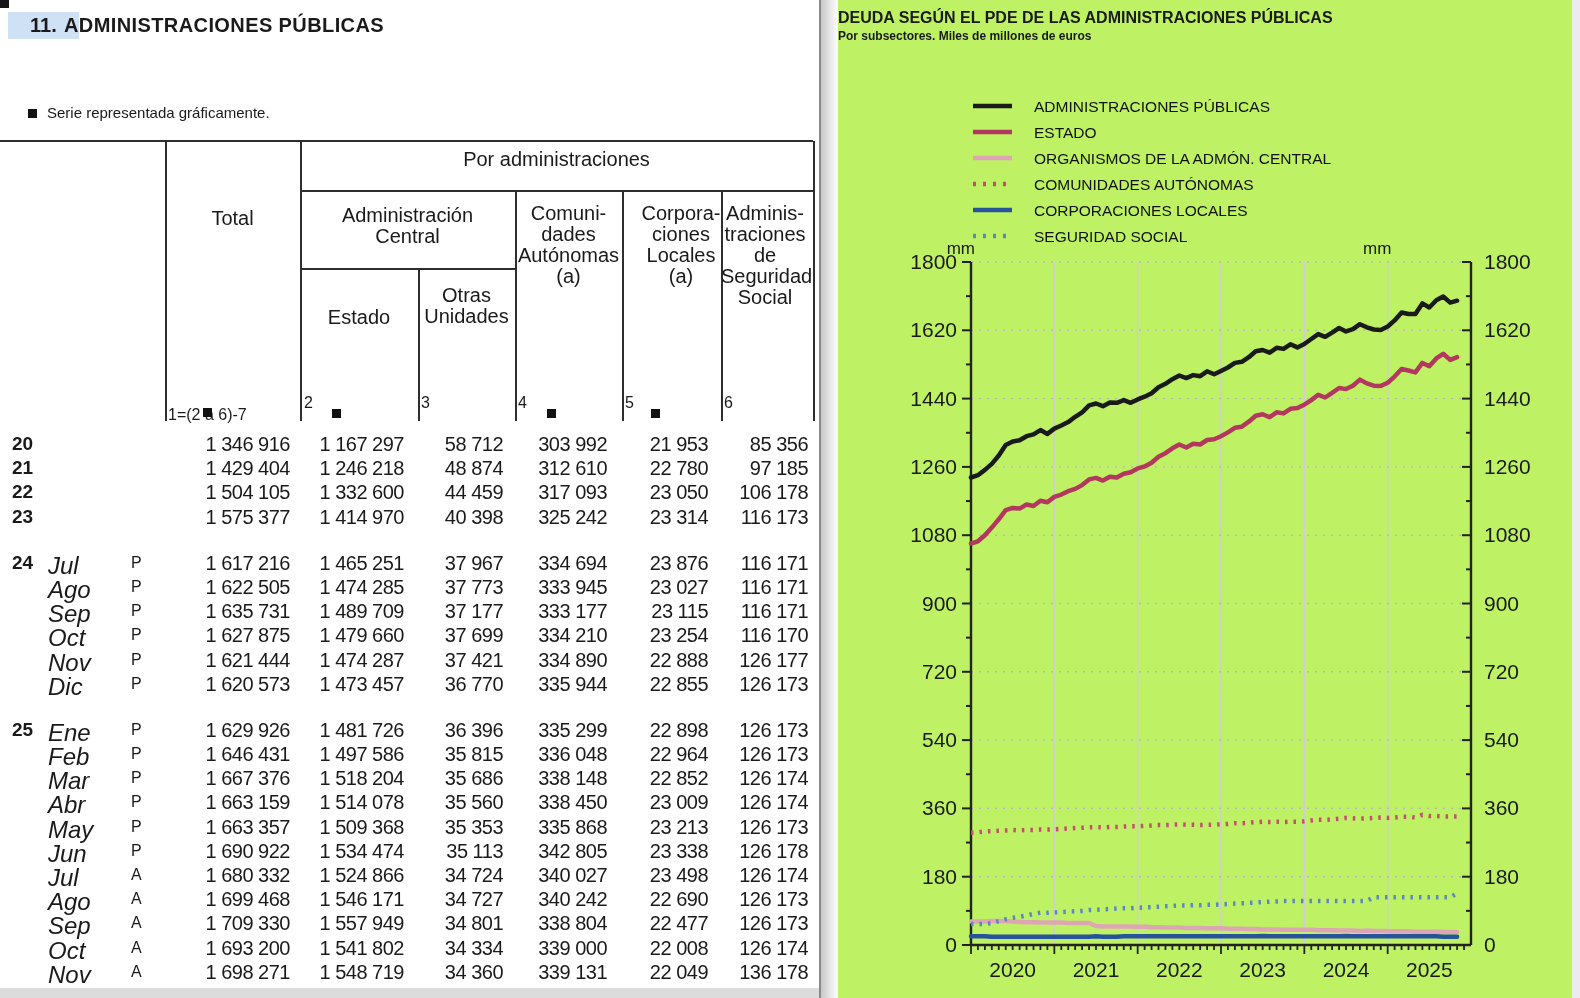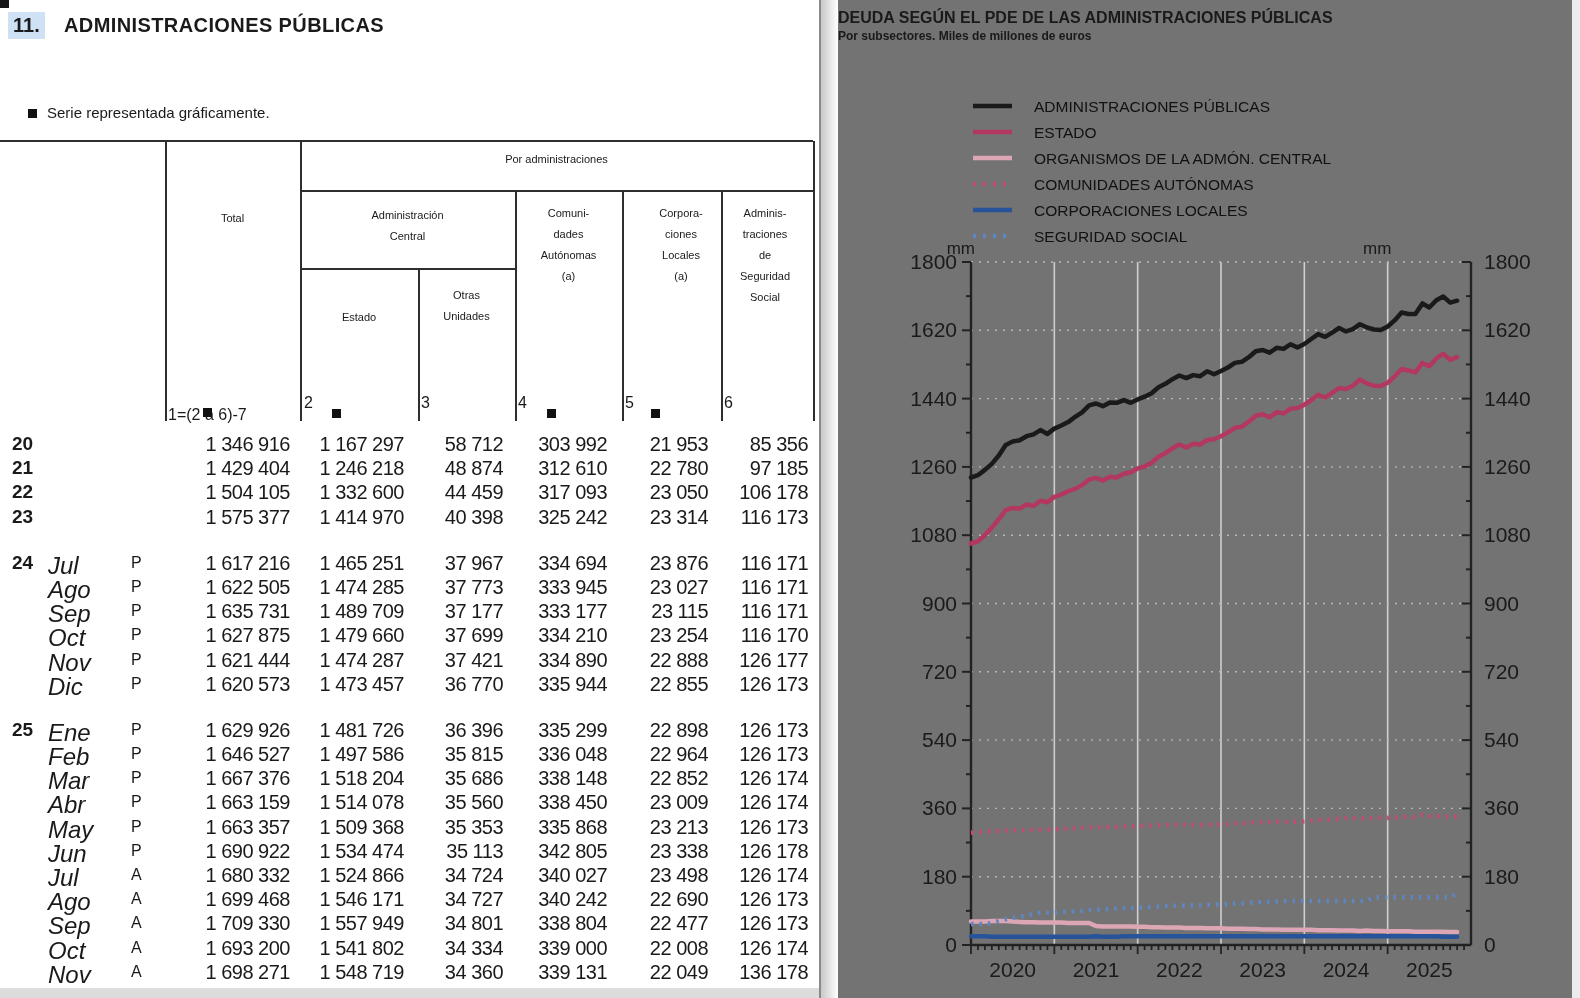--- a/index.html
+++ b/index.html
@@ -1,38 +1,38 @@
 <!DOCTYPE html>
 <html><head>
 <meta charset="utf-8">
 <style>
   html,body{margin:0;padding:0;background:#fff;}
   .screen{position:relative;width:1580px;height:998px;overflow:hidden;
     font-family:"Liberation Sans",sans-serif;color:#1a1a1a;background:#fff;}
   
   .page-left{position:absolute;left:0;top:0;width:819px;height:998px;background:#fff;}
   .corner-mark{position:absolute;left:0;top:0;width:9px;height:8px;background:#161616;}
-  .sec-num{position:absolute;left:8px;top:12px;padding:2px 5px;background:#cfe2f5;
+  .sec-num{position:absolute;left:8px;top:12px;padding:2px 22px;background:#cfe2f5;
     font-size:20px;font-weight:bold;}
   .sec-title{position:absolute;left:64px;top:14px;font-size:20px;font-weight:bold;letter-spacing:.4px;}
   .serie-note{position:absolute;left:28px;top:104px;font-size:15px;}
   .serie-note .sq{display:inline-block;width:9px;height:9px;background:#111;margin-right:10px;}
   .hline,.vline{position:absolute;background:#2e2e2e;}
   .hline{height:1.6px;} .vline{width:1.6px;}
   .h-top{left:0;top:140px;width:813px;}
   .h-poradm{left:300px;top:190px;width:513px;}
   .h-ac{left:300px;top:268px;width:216px;}
   .v-1{left:165px;top:141px;height:280px;}
   .v-2{left:300px;top:141px;height:280px;}
   .v-3{left:418px;top:268px;height:153px;}
   .v-4{left:515px;top:191px;height:230px;}
   .v-5{left:622px;top:191px;height:230px;}
   .v-6{left:721px;top:191px;height:230px;}
   .v-7{left:813px;top:141px;height:280px;}
-  .th{position:absolute;font-size:11px;line-height:21px;text-align:center;white-space:pre-line;}
+  .th{position:absolute;font-size:20px;line-height:21px;text-align:center;white-space:pre-line;}
   .th-poradm{left:300px;top:149px;width:513px;}
   .th-total{left:165px;top:208px;width:135px;}
   .th-ac{left:300px;top:205px;width:215px;}
   .th-estado{left:300px;top:307px;width:118px;}
   .th-otras{left:418px;top:285px;width:97px;}
   .th-ccaa{left:515px;top:203px;width:107px;}
   .th-ccll{left:622px;top:203px;width:118px;}
   .th-seg{left:721px;top:203px;width:88px;}
   .cid{position:absolute;top:394px;font-size:16px;}
   .cid1{left:168px;margin-top:12px;} .cid2{left:304px;} .cid3{left:421px;}
@@ -51,21 +51,21 @@
   .rv{font-size:20px;letter-spacing:-0.5px;text-align:right;}
   .v0{left:160px;width:130px;} .v1{left:300px;width:104px;}
   .v2{left:423px;width:80px;text-align:right;}  .v3{left:517px;width:90px;}
   .v4{left:628px;width:80px;}  .v5{left:718px;width:90px;}
   .page-bottom-strip{position:absolute;left:0;top:988px;width:819px;height:10px;background:#dcdcdc;}
   
   .gutter-line{position:absolute;left:819px;top:0;width:2px;height:998px;background:#8a8a8a;}
   .gutter-shade{position:absolute;left:821px;top:0;width:17px;height:998px;
     background:linear-gradient(to right,#c9c9c9,#ffffff);}
   
-  .page-right{position:absolute;left:838px;top:0;width:734px;height:998px;background:#737373;text-decoration:underline;}
+  .page-right{position:absolute;left:838px;top:0;width:734px;height:998px;background:#bef264;text-decoration:underline;}
   .chart-title{position:absolute;left:0px;top:8px;font-size:16px;font-weight:bold;line-height:19px;}
   .chart-subtitle{position:absolute;left:0px;top:27px;font-size:12px;font-weight:bold;line-height:19px;}
   .right-edge{position:absolute;left:1572px;top:0;width:8px;height:998px;background:#ececec;}
   svg text{font-family:"Liberation Sans",sans-serif;}
 </style>
 </head>
 <body>
 
 <div class="screen">
 
@@ -241,21 +241,21 @@
           <span class="rv v1">1 481 726</span>
           <span class="rv v2">36 396</span>
           <span class="rv v3">335 299</span>
           <span class="rv v4">22 898</span>
           <span class="rv v5">126 173</span>
         </div>
         <div class="trow">
           <span class="ry"></span>
           <span class="rm">Feb</span>
           <span class="rs">P</span>
-          <span class="rv v0">1 646 527</span>
+          <span class="rv v0">1 646 431</span>
           <span class="rv v1">1 497 586</span>
           <span class="rv v2">35 815</span>
           <span class="rv v3">336 048</span>
           <span class="rv v4">22 964</span>
           <span class="rv v5">126 173</span>
         </div>
         <div class="trow">
           <span class="ry"></span>
           <span class="rm">Mar</span>
           <span class="rs">P</span>

